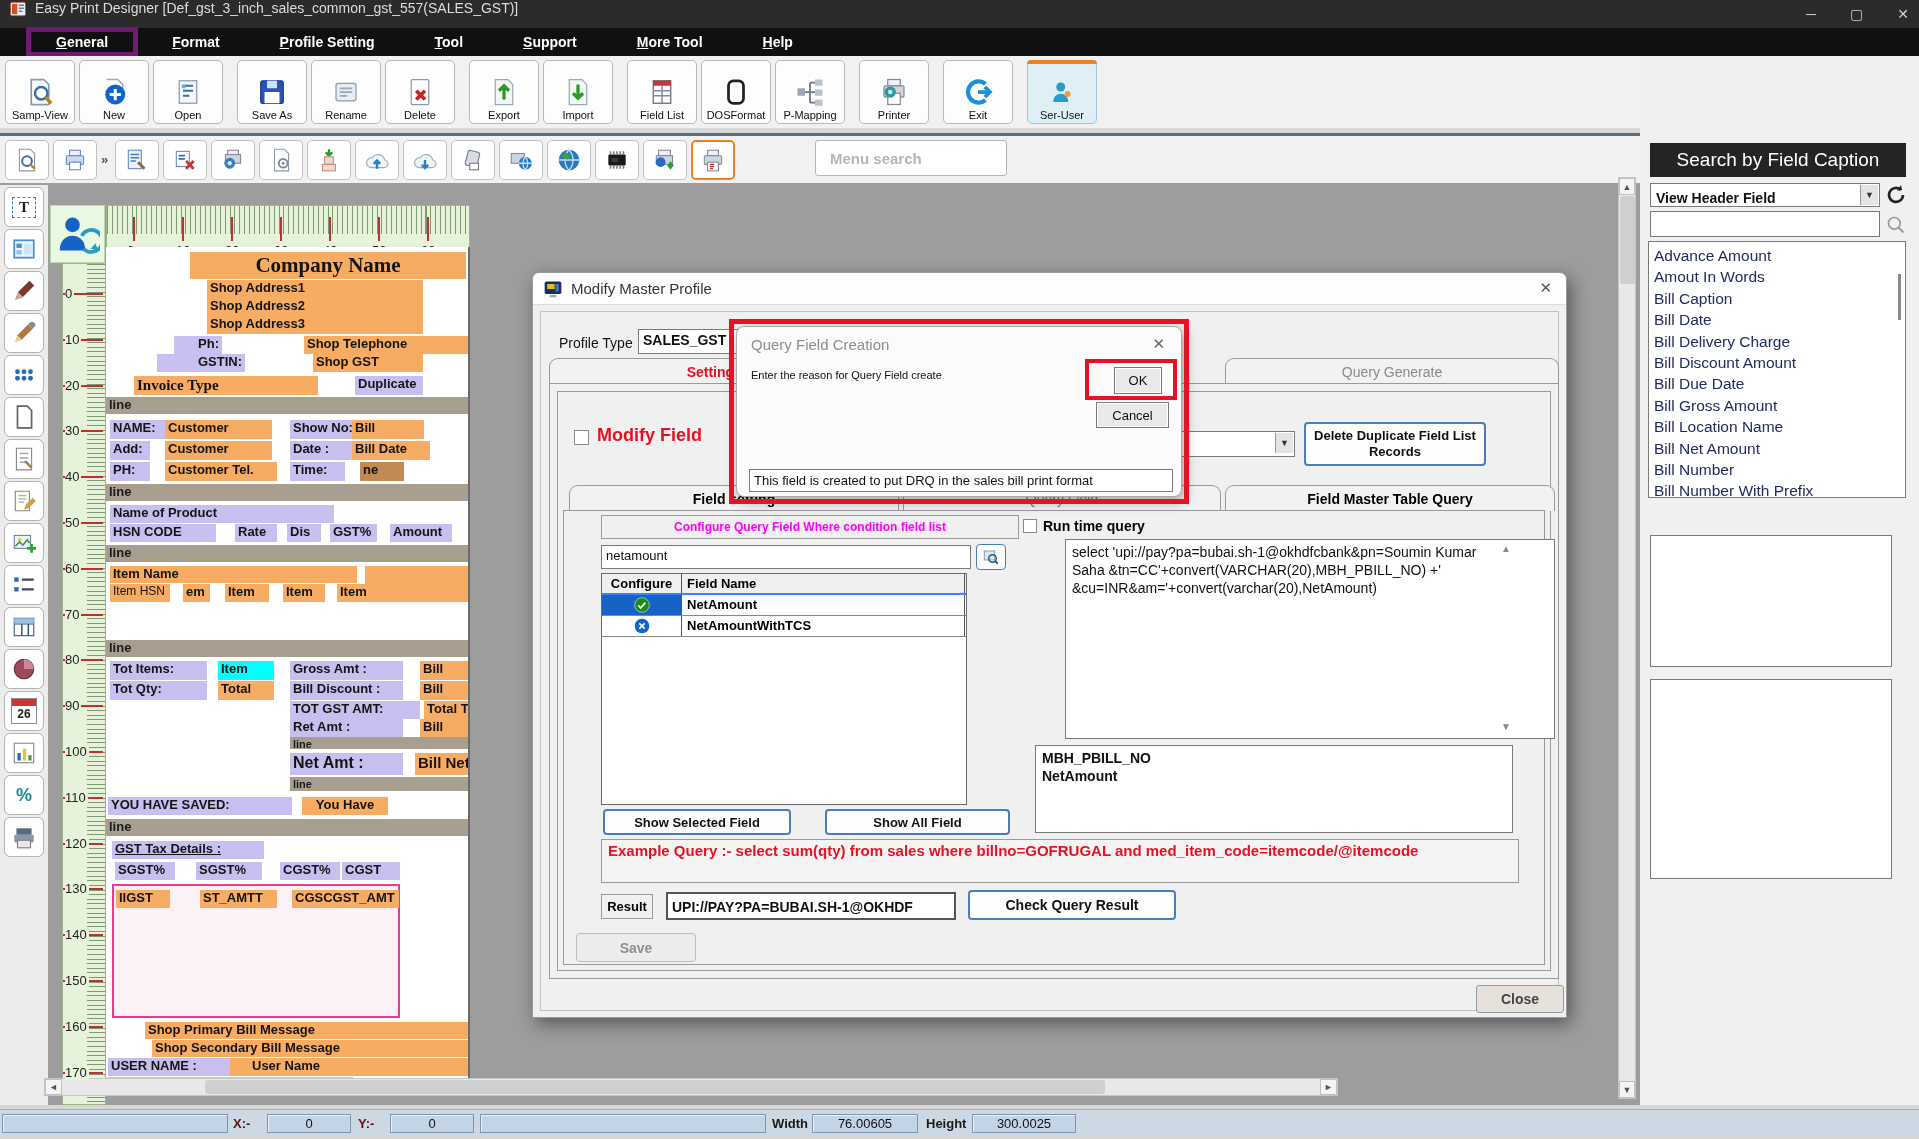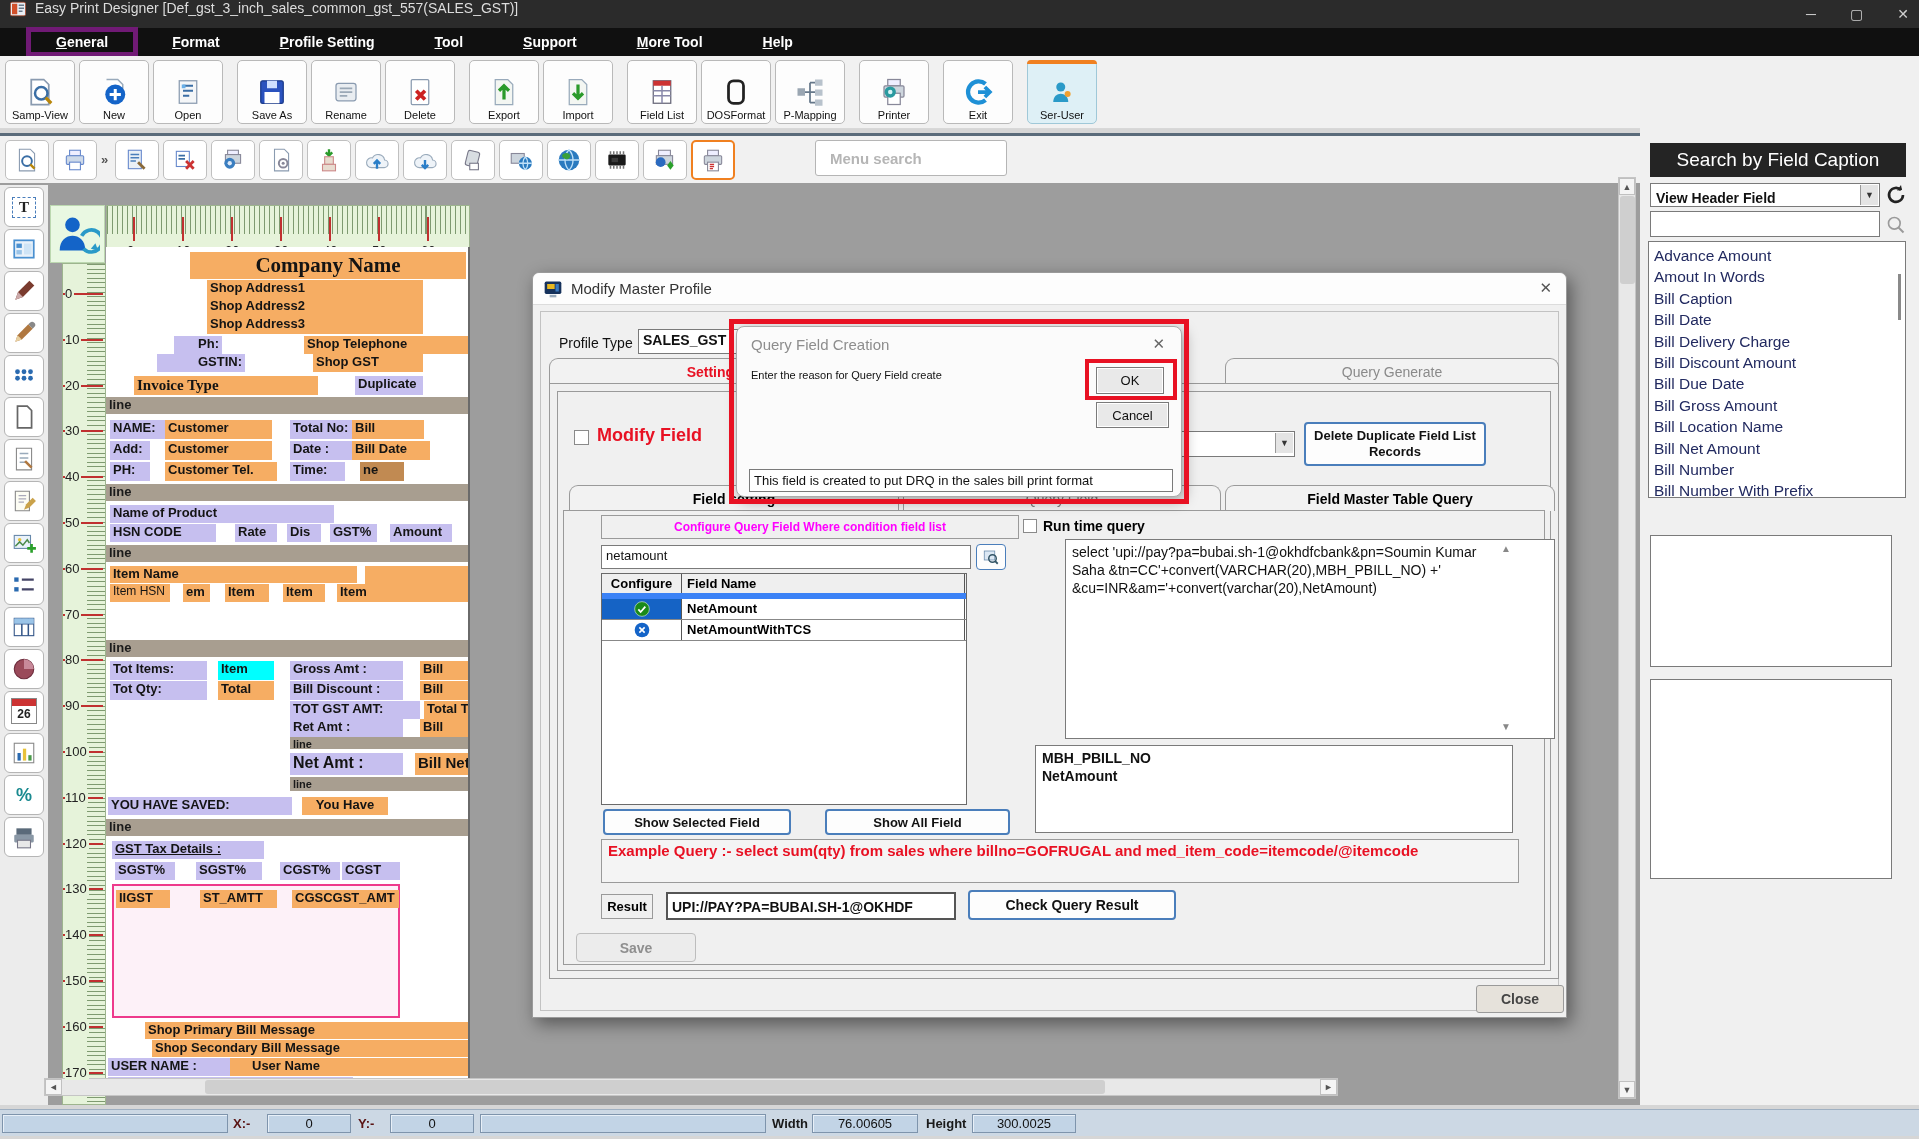--- a/index.html
+++ b/index.html
@@ -67,21 +67,21 @@
 .mdlg .x{position:absolute;right:14px;top:6px;color:#555;font-size:15px}
 .mframe{position:absolute;left:7px;top:38px;width:1019px;height:700px;border:1px solid #c2c2c2;background:#f0f0f0}
 .lbl{font-size:14px;color:#111}
 .tab{position:absolute;height:26px;background:#f2f2f2;border:1px solid #9a9a9a;border-bottom:none;border-radius:9px 9px 0 0;display:flex;align-items:center;justify-content:center;font-size:14px}
 .gbox{position:absolute;border:1px solid #9a9a9a;background:#f0f0f0}
 .btn-blue{position:absolute;background:#fdfdfd;border:2px solid #4a7ebb;border-radius:4px;font-size:13px;font-weight:bold;color:#111;display:flex;align-items:center;justify-content:center;text-align:center}
 .btn-blue::first-letter{text-decoration:underline}
 .inpt{position:absolute;background:#fff;border:1px solid #7a7a7a;font-size:13px;color:#111;padding:2px 4px}
 .cbx{position:absolute;width:15px;height:15px;background:#fff;border:1px solid #8a8a8a}
 .ftable{position:absolute;background:#fff;border:1px solid #6a6a6a}
-.ftable .hd{display:flex;font-weight:bold;font-size:13px;background:#efefef;border-bottom:6px solid #3b82f6}
+.ftable .hd{display:flex;font-weight:bold;font-size:13px;background:#efefef;border-bottom:2px solid #3b82f6}
 .ftable .hd div,.ftable .rw div{padding:2px 5px;border-right:1px solid #555}
 .ftable .rw{display:flex;font-weight:bold;font-size:13px;border-bottom:1px solid #888;background:#fff}
 .c1{width:80px;display:flex;align-items:center;justify-content:center}
 .c2{width:283px}
 .selblue{background:#1563c5}
 .qtext{position:absolute;background:#fff;border:1px solid #7a7a7a;font-size:14px;color:#111;padding:3px 6px;white-space:pre-wrap;line-height:1.3}
 .redtxt{color:#e81123;font-weight:bold}
 .magtxt{color:#ff00ff;font-weight:bold}
 .graybtn{position:absolute;background:#ececec;border:1px solid #bdbdbd;border-radius:4px;color:#8f8f8f;font-size:14px;font-weight:bold;display:flex;align-items:center;justify-content:center}
 .graybtn::first-letter{text-decoration:underline}
@@ -527,21 +527,21 @@
     <div class="chip or" style="left:101px;top:69px;width:216px;height:18px">Shop Address3</div>
     <div class="chip pu" style="left:68px;top:89px;width:48px;height:18px;text-align:right">Ph:</div>
     <div class="chip or" style="left:198px;top:89px;width:166px;height:18px">Shop Telephone</div>
     <div class="chip pu" style="left:51px;top:107px;width:88px;height:18px;text-align:right">GSTIN:</div>
     <div class="chip or" style="left:207px;top:107px;width:110px;height:18px">Shop GST</div>
     <div class="chip or serif" style="left:28px;top:129px;width:184px;height:19px;font-size:15px">Invoice Type</div>
     <div class="chip pu" style="left:249px;top:129px;width:68px;height:19px">Duplicate</div>
     <div class="chip lnbar" style="left:0;top:150px;width:364px;height:17px">line</div>
     <div class="chip pu" style="left:4px;top:173px;width:55px;height:19px">NAME:</div>
     <div class="chip or" style="left:59px;top:173px;width:107px;height:19px">Customer</div>
-    <div class="chip pu" style="left:184px;top:173px;width:62px;height:19px">Total No:</div>
+    <div class="chip pu" style="left:184px;top:173px;width:62px;height:19px">Show No:</div>
     <div class="chip or" style="left:246px;top:173px;width:72px;height:19px">Bill</div>
     <div class="chip pu" style="left:4px;top:194px;width:40px;height:19px">Add:</div>
     <div class="chip or" style="left:59px;top:194px;width:107px;height:19px">Customer</div>
     <div class="chip pu" style="left:184px;top:194px;width:62px;height:19px">Date  :</div>
     <div class="chip or" style="left:246px;top:194px;width:78px;height:19px">Bill Date</div>
     <div class="chip pu" style="left:4px;top:215px;width:40px;height:19px">PH:</div>
     <div class="chip or" style="left:59px;top:215px;width:112px;height:19px">Customer Tel.</div>
     <div class="chip pu" style="left:184px;top:215px;width:55px;height:19px">Time:</div>
     <div class="chip tanc" style="left:254px;top:215px;width:44px;height:19px">ne</div>
     <div class="chip lnbar" style="left:0;top:237px;width:364px;height:17px">line</div>
@@ -709,21 +709,21 @@
   <div class="btn-blue" style="left:435px;top:617px;width:208px;height:30px;font-size:14px">Check Query Result</div>
 
   <div class="graybtn" style="left:43px;top:660px;width:120px;height:29px">Save</div>
   <div class="closebtn" style="left:943px;top:712px;width:88px;height:28px">Close</div>
 </div>
 
 <div class="abs qdlg">
   <span class="qt">Query Field Creation</span>
   <span class="qx">✕</span>
   <span class="abs" style="left:14px;top:42px;font-size:11px;color:#111">Enter the reason for Query Field create</span>
-  <div class="winbtn" style="left:359px;top:40px;width:68px;height:27px">OK</div>
+  <div class="winbtn" style="left:377px;top:40px;width:48px;height:27px">OK</div>
   <div class="winbtn" style="left:359px;top:75px;width:73px;height:26px">Cancel</div>
   <input class="inpt" style="left: 12px; top: 142px; width: 424px; height: 23px; position: absolute;" value="This field is created to put DRQ in the sales bill print format">
 </div>
 
 <div class="abs redrect" style="left:729px;top:319px;width:460px;height:185px"></div>
 <div class="abs redrect" style="left:1085px;top:359px;width:92px;height:41px;border-width:4px"></div>
 
 <div class="abs rpanel">
   <div class="rphead">Search by Field Caption</div>
   <div class="rpcombo">

